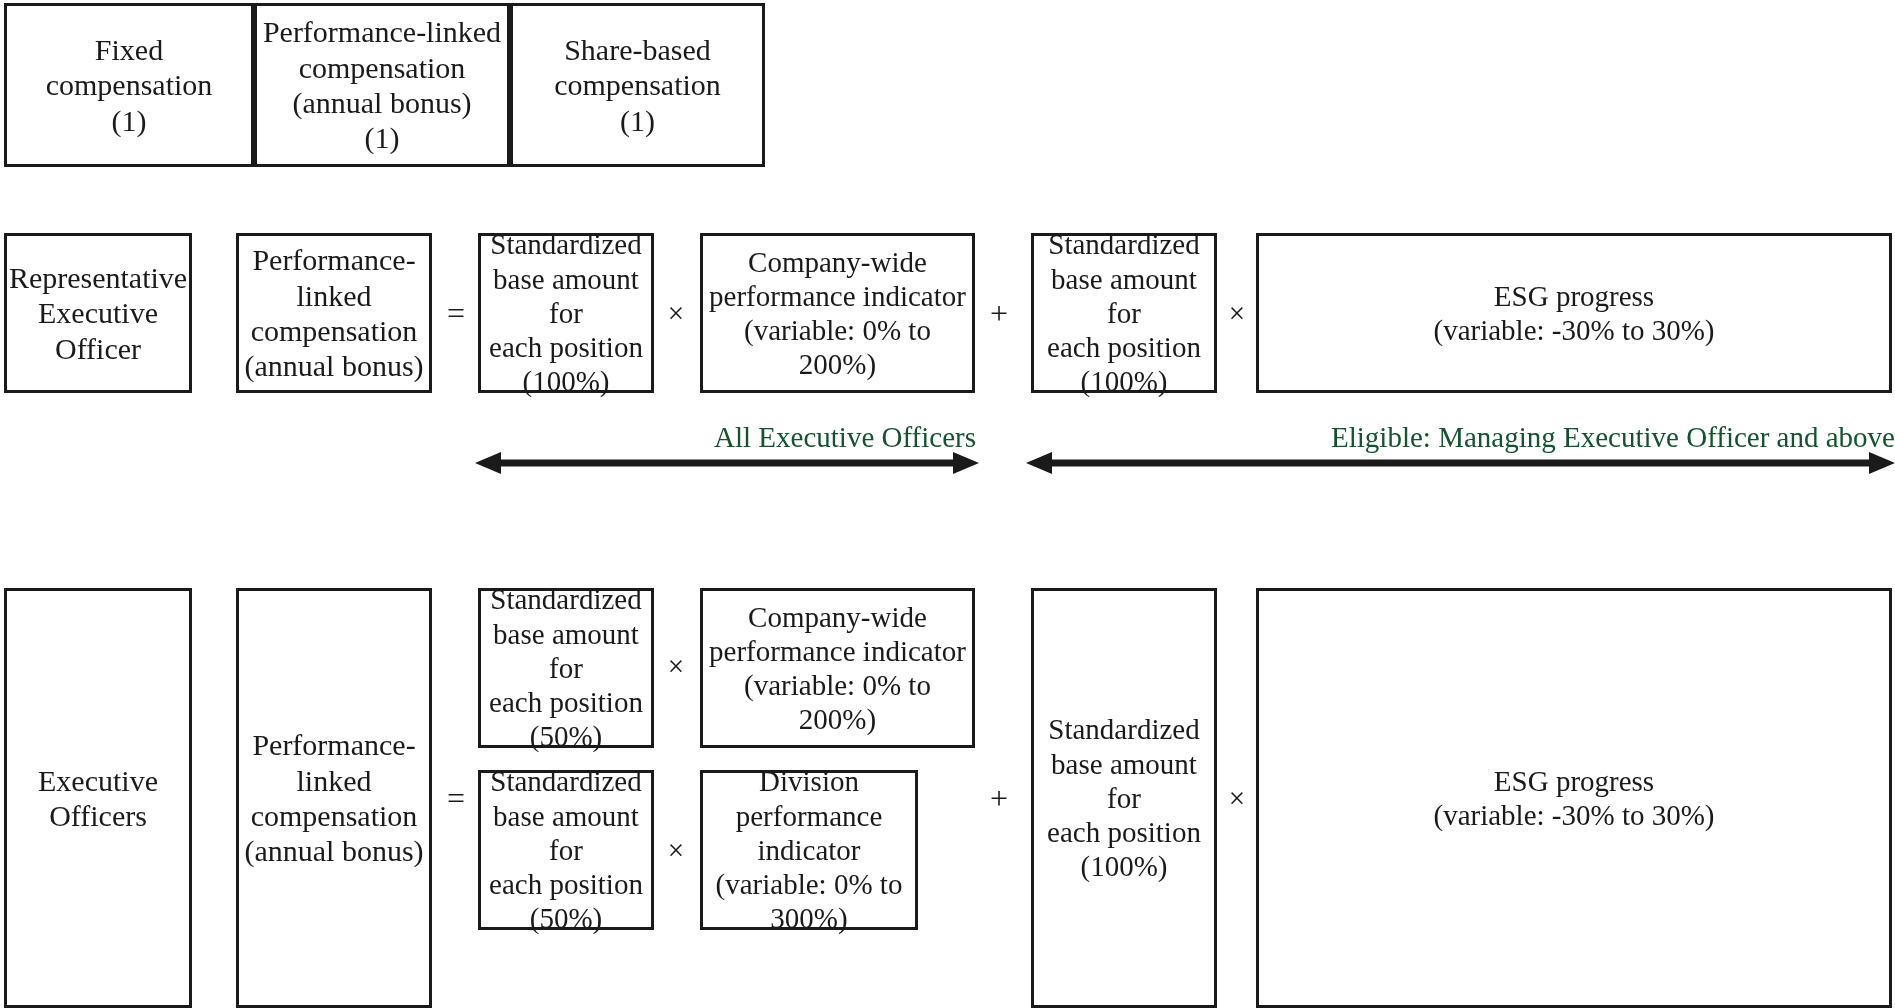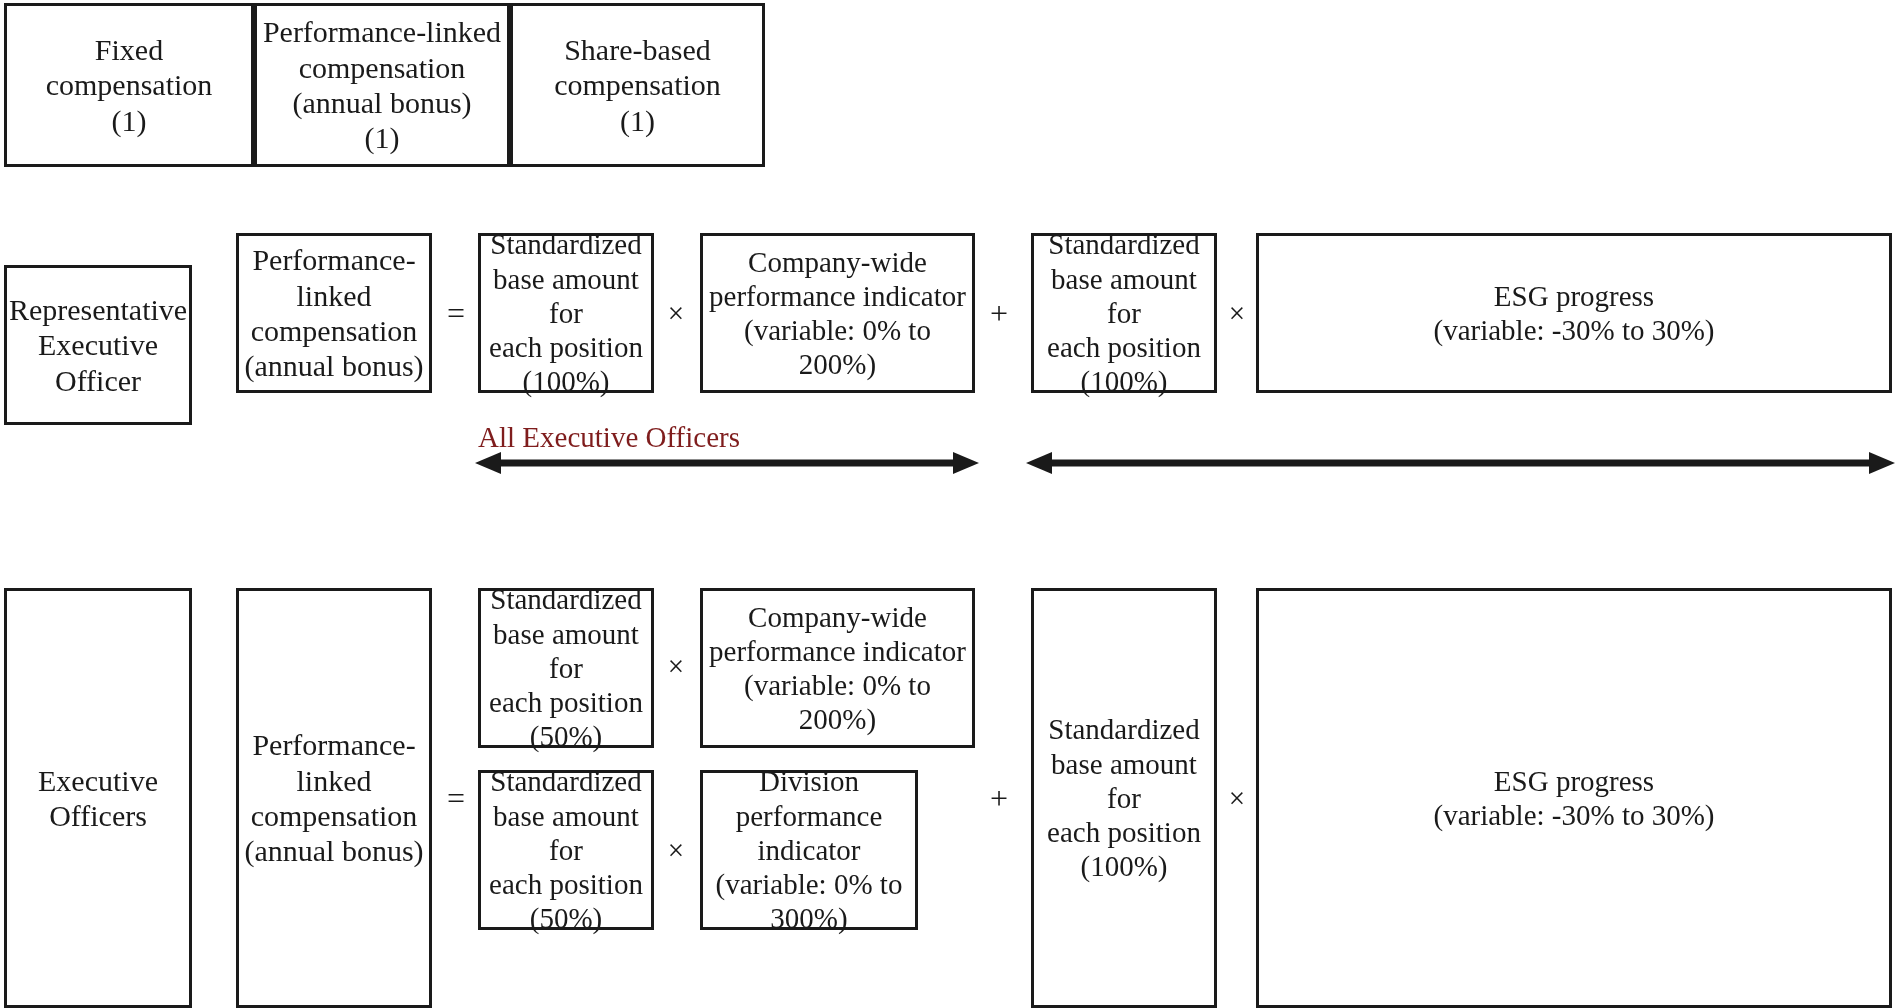--- a/index.html
+++ b/index.html
@@ -35,23 +35,23 @@
   .op {
     position: absolute;
     display: flex;
     align-items: center;
     justify-content: center;
     text-align: center;
     color: #1a1a1a;
   }
   .label {
     position: absolute;
-    text-align: left;
+    text-align: right;
     white-space: nowrap;
-    color: #7f1d1d;
+    color: #14532d;
   }
   .arrow {
     position: absolute;
     height: 22px;
   }
   .arrow svg { display: block; }
   .fs29 { font-size: 29px; }
   .fs30 { font-size: 30px; }
   .fs32 { font-size: 32px; }
 </style>
@@ -65,21 +65,21 @@
 
   <div class="box fs30" style="left:254px; top:3px; width:256px; height:164px;">Performance-linked
 compensation
 (annual bonus)
 (1)</div>
 
   <div class="box fs30" style="left:510px; top:3px; width:255px; height:164px;text-align:center;">Share-based
 compensation
 (1)</div>
 
-  <div class="box fs30" style="left:4px; top:233px; width:188px; height:160px;margin-top:32px;">Representative
+  <div class="box fs30" style="left:4px; top:233px; width:188px; height:160px;">Representative
 Executive
 Officer</div>
 
   <div class="box fs30" style="left:236px; top:233px; width:196px; height:160px;">Performance-
 linked
 compensation
 (annual bonus)</div>
 
   <div class="op fs32" style="left:438px; top:295px; width:36px; height:36px;">=</div>
 
@@ -109,20 +109,21 @@
   <div class="label fs29" style="left:478px; top:421px; width:498px;">All Executive Officers</div>
 
   <div class="arrow" style="left:475px; top:452px; width:504px;">
     <svg width="504" height="22" viewBox="0 0 504 22">
       <line x1="18" y1="11" x2="486" y2="11" stroke="#1a1a1a" stroke-width="7"></line>
       <polygon points="0,11 26,0 26,22" fill="#1a1a1a"></polygon>
       <polygon points="504,11 478,0 478,22" fill="#1a1a1a"></polygon>
     </svg>
   </div>
 
+  <div class="label fs29" style="left:1027px; top:421px; width:868px;">Eligible: Managing Executive Officer and above</div>
 
   <div class="arrow" style="left:1026px; top:452px; width:869px;">
     <svg width="869" height="22" viewBox="0 0 869 22">
       <line x1="18" y1="11" x2="851" y2="11" stroke="#1a1a1a" stroke-width="7"></line>
       <polygon points="0,11 26,0 26,22" fill="#1a1a1a"></polygon>
       <polygon points="869,11 843,0 843,22" fill="#1a1a1a"></polygon>
     </svg>
   </div>
 
   <div class="box fs30" style="left:4px; top:588px; width:188px; height:420px;">Executive

